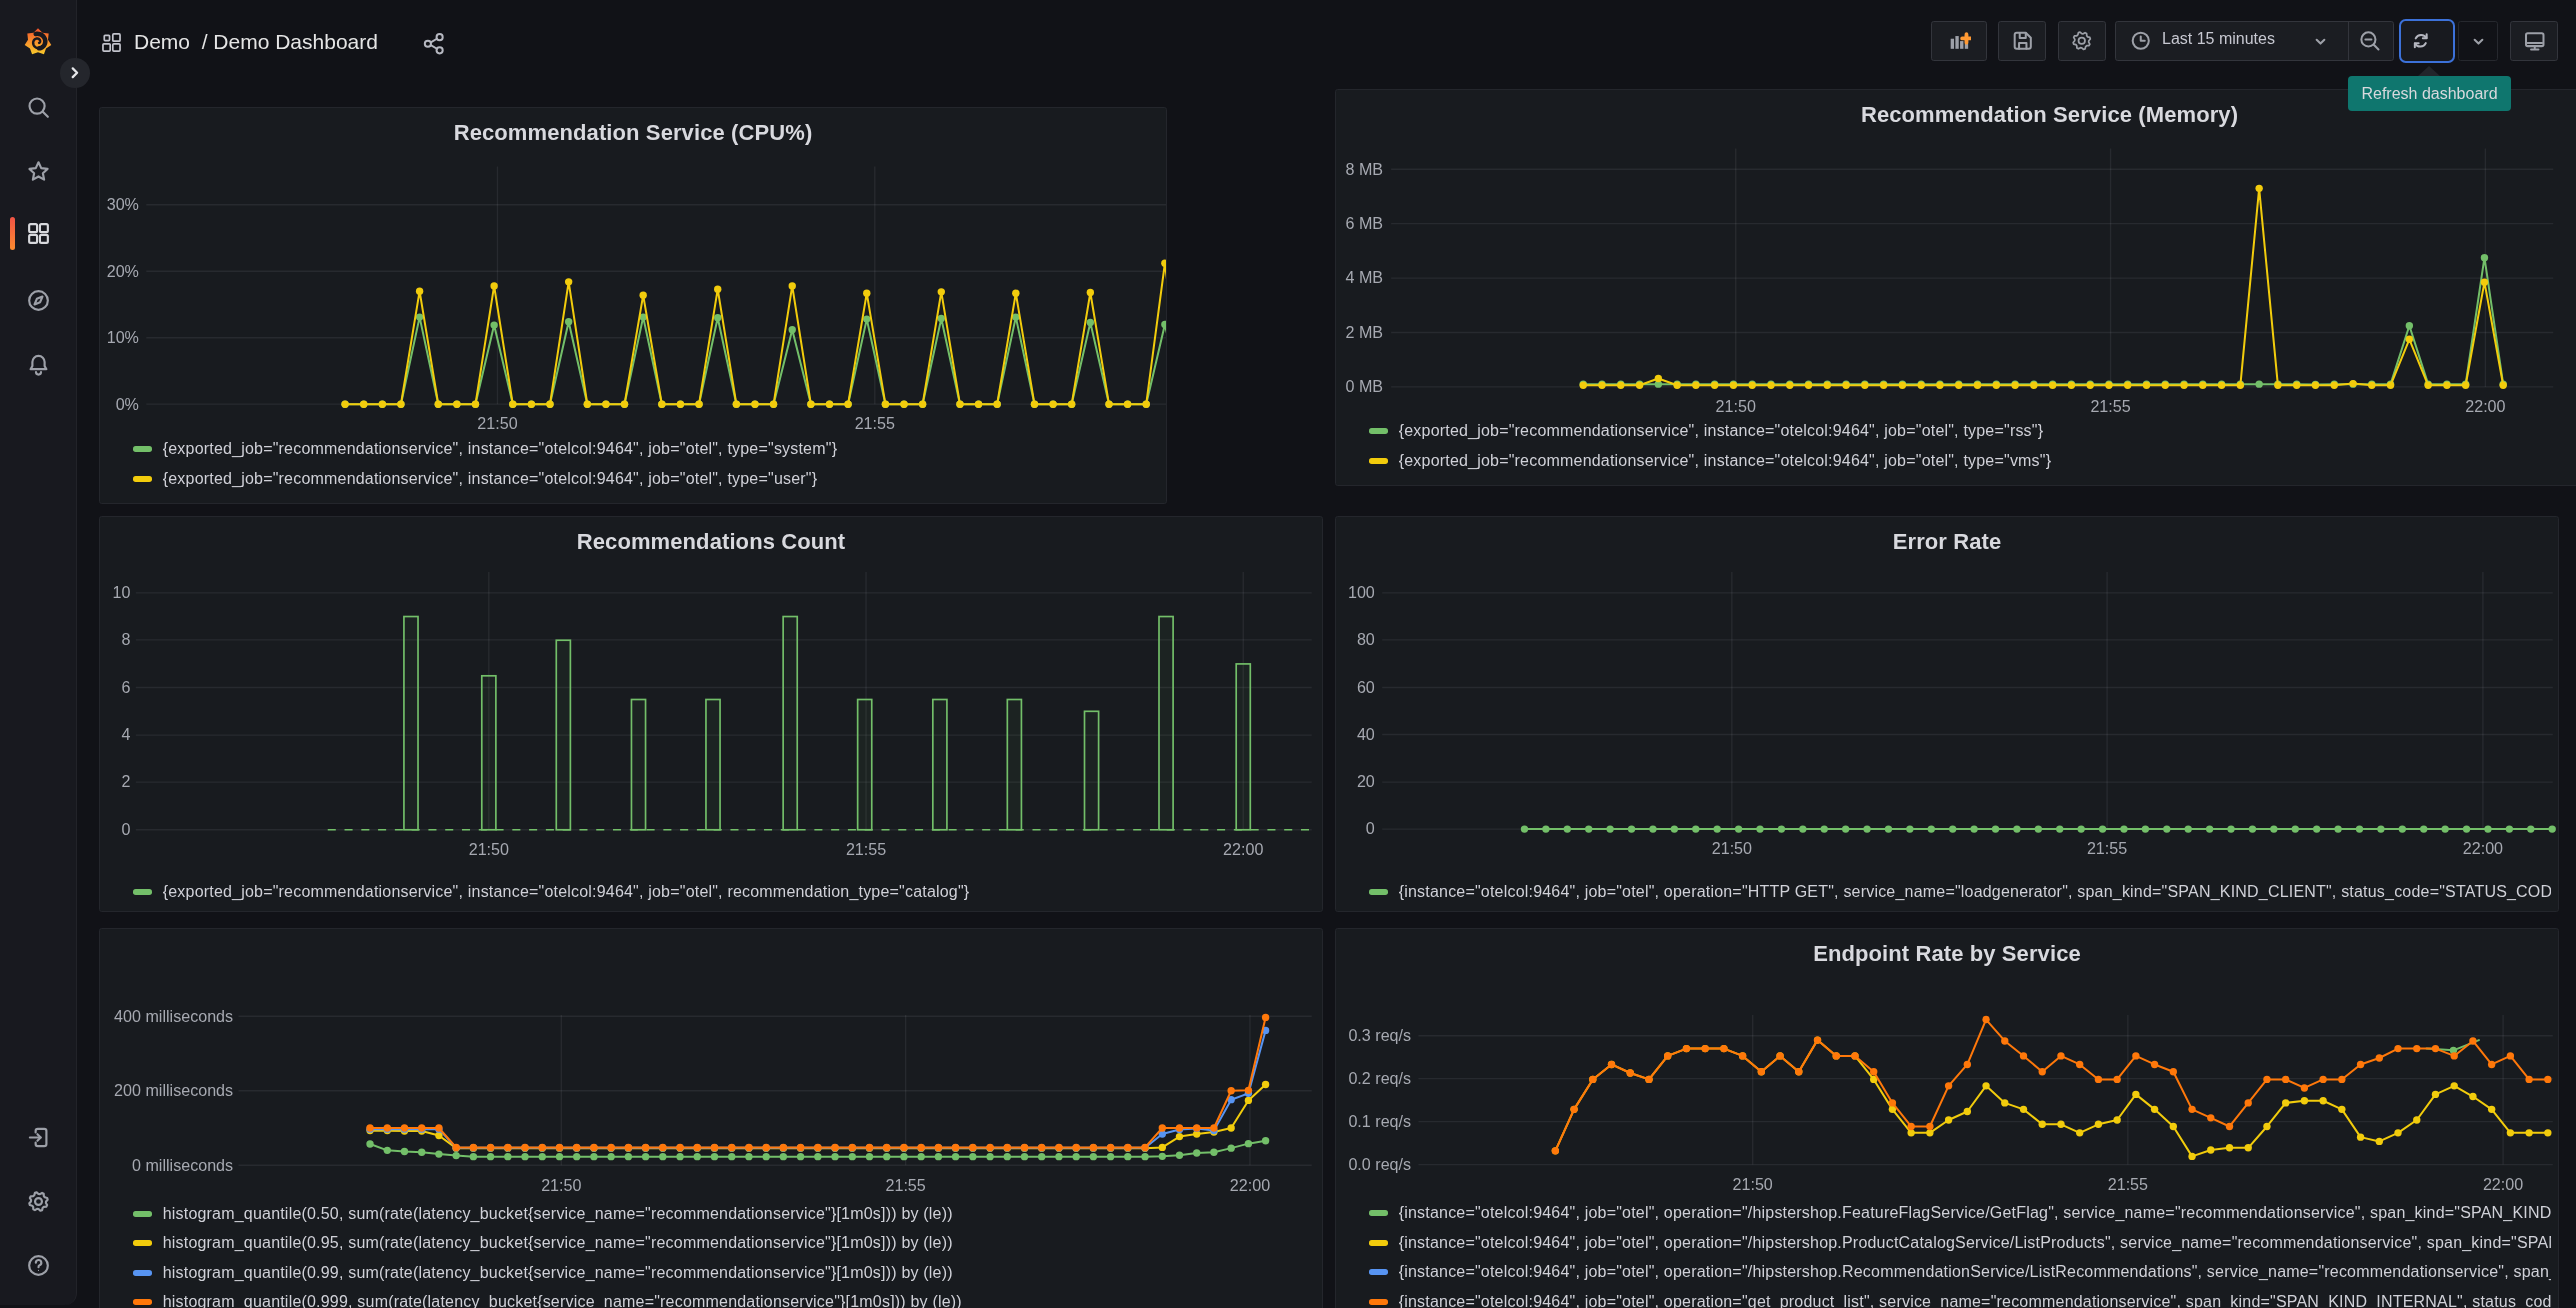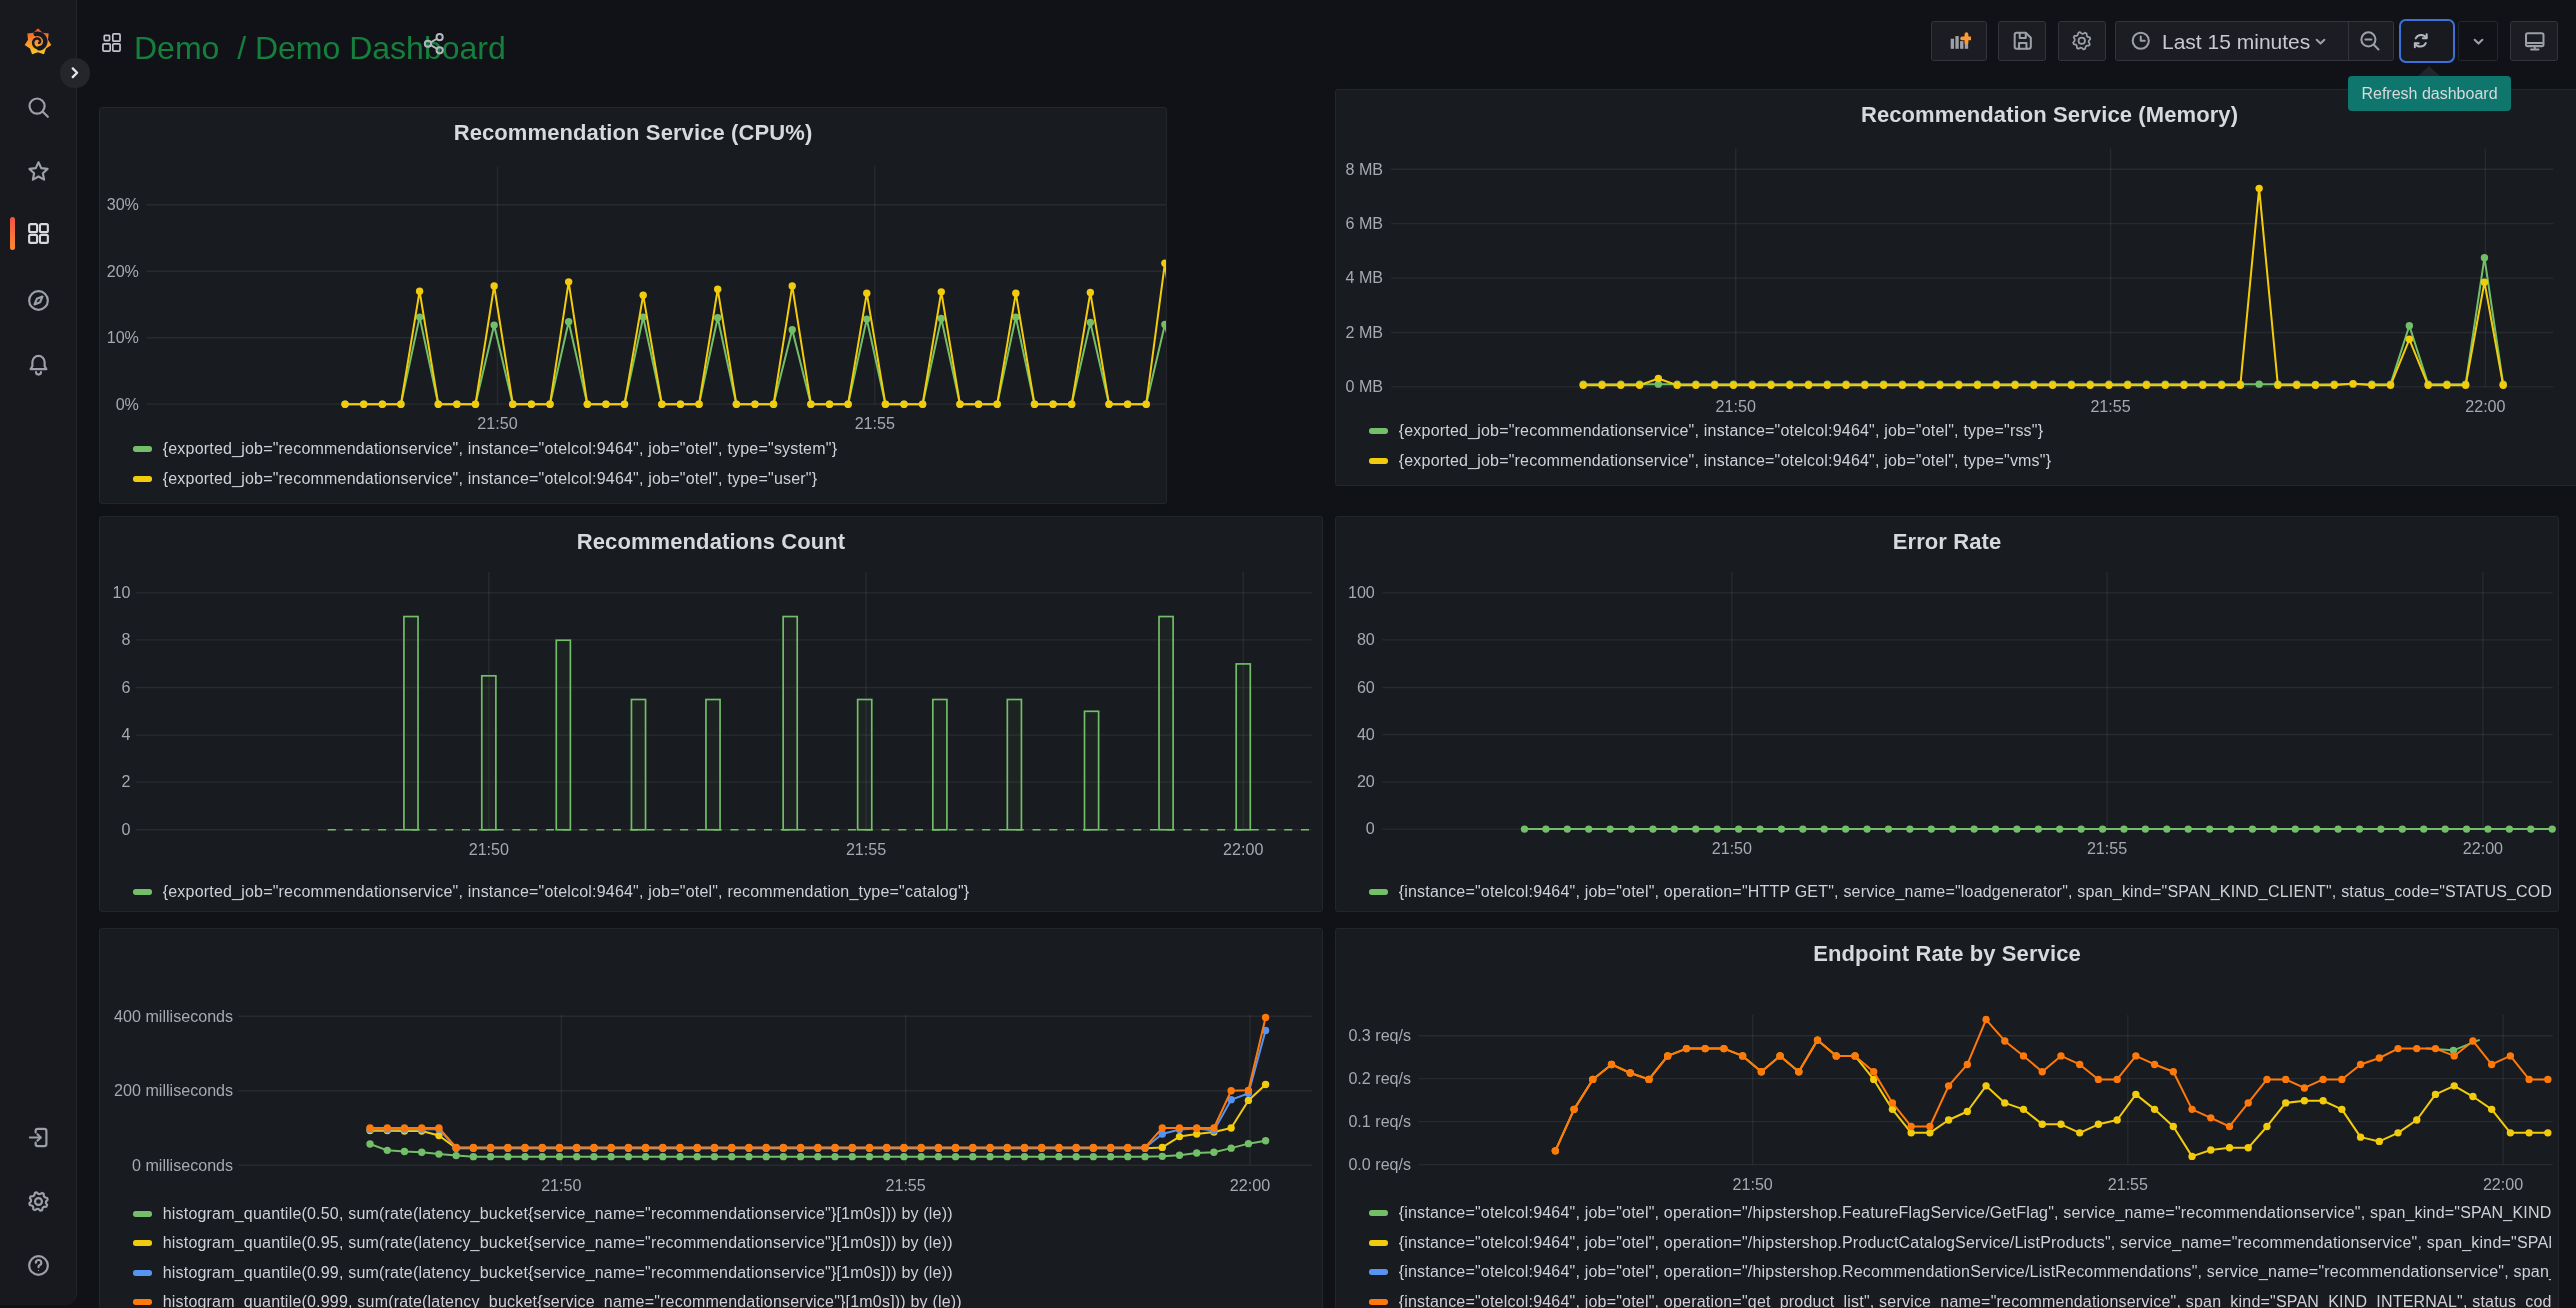--- a/index.html
+++ b/index.html
@@ -848,21 +848,21 @@
     <div style="position:absolute;left:60px;top:58px;width:29.5px;height:29.5px;border-radius:50%;background:#24262c;"></div>
     <svg style="position:absolute;left:64px;top:62px;" width="21.5" height="21.5" viewBox="0 0 32 32" fill="none" stroke="#e6e7ea" stroke-width="3.4" stroke-linecap="round" stroke-linejoin="round">
       <path d="M13 9.5 L19.5 16 L13 22.5"></path>
     </svg>
 <svg style="position:absolute;left:101px;top:32px;" width="21" height="21" viewBox="0 0 32 32" fill="none" stroke="#c2c3cc" stroke-width="2.6" stroke-linecap="round" stroke-linejoin="round">
       <rect x="5" y="5" width="8" height="8" rx="1.2"></rect>
       <rect x="18" y="3" width="11" height="11" rx="1.5"></rect>
       <rect x="3" y="18" width="11" height="11" rx="1.5"></rect>
       <rect x="18" y="18" width="11" height="11" rx="1.5"></rect>
     </svg>
-    <div style="position:absolute;left:134px;top:29.5px;font-size:32px;color:#15803d;">Demo&nbsp; / Demo Dashboard</div>
+    <div style="position:absolute;left:134px;top:29.5px;font-size:21px;color:#e5e5e5;">Demo&nbsp; / Demo Dashboard</div>
     <svg style="position:absolute;left:422px;top:32px;" width="23.5" height="23.5" viewBox="0 0 32 32" fill="none" stroke="#b6b8c1" stroke-width="2.7" stroke-linecap="round" stroke-linejoin="round">
       <circle cx="24" cy="7" r="4.2"></circle>
       <circle cx="8" cy="16" r="4.2"></circle>
       <circle cx="24" cy="25" r="4.2"></circle>
       <line x1="12" y1="14" x2="20.3" y2="9.2"></line>
       <line x1="12" y1="18" x2="20.3" y2="22.8"></line>
     </svg>
     <div class="tbtn" style="left:1931px;width:56px;"></div>
     <svg style="position:absolute;left:1949px;top:30px;" width="21.5" height="21.5" viewBox="0 0 32 32" fill="none" stroke="#9da0a8" stroke-width="3" stroke-linecap="round" stroke-linejoin="round">
       <rect x="2.5" y="13" width="5" height="15" fill="#9da0a8" stroke="none"></rect>
@@ -881,21 +881,21 @@
     <svg style="position:absolute;left:2071px;top:30px;" width="21.5" height="21.5" viewBox="0 0 32 32" fill="none" stroke="#9da0a8" stroke-width="2.6" stroke-linecap="round" stroke-linejoin="round">
       <path d="M28.01 20.97 L26.81 23.22 L23.42 23.42 L21.83 24.73 L20.97 28.01 L18.54 28.75 L16.00 26.50 L13.95 26.30 L11.03 28.01 L8.78 26.81 L8.58 23.42 L7.27 21.83 L3.99 20.97 L3.25 18.54 L5.50 16.00 L5.70 13.95 L3.99 11.03 L5.19 8.78 L8.58 8.58 L10.17 7.27 L11.03 3.99 L13.46 3.25 L16.00 5.50 L18.05 5.70 L20.97 3.99 L23.22 5.19 L23.42 8.58 L24.73 10.17 L28.01 11.03 L28.75 13.46 L26.50 16.00 L26.30 18.05 L28.01 20.97 Z"></path>
       <circle cx="16" cy="16" r="4.8"></circle>
     </svg>
     <div class="tbtn" style="left:2115px;width:279px;"></div>
     <div style="position:absolute;left:2348px;top:21.5px;width:0.7px;height:39px;background:#33353c;"></div>
     <svg style="position:absolute;left:2130px;top:30px;" width="21.5" height="21.5" viewBox="0 0 32 32" fill="none" stroke="#9da0a8" stroke-width="3" stroke-linecap="round" stroke-linejoin="round">
       <circle cx="16" cy="16" r="12"></circle>
       <path d="M16 9.5 V16 H22"></path>
     </svg>
-    <div style="position:absolute;left:2162px;top:29.5px;font-size:21px;font-weight:500;color:#c7c8d1;">Last 15 minutes</div>
+    <div style="position:absolute;left:2162px;top:29.5px;font-size:16px;font-weight:500;color:#c7c8d1;">Last 15 minutes</div>
     <svg style="position:absolute;left:2311px;top:32px;" width="19" height="19" viewBox="0 0 32 32" fill="none" stroke="#9da0a8" stroke-width="3.4" stroke-linecap="round" stroke-linejoin="round">
       <path d="M9.5 13 L16 19.5 L22.5 13"></path>
     </svg>
     <svg style="position:absolute;left:2359px;top:30px;" width="21.5" height="21.5" viewBox="0 0 32 32" fill="none" stroke="#9da0a8" stroke-width="3" stroke-linecap="round" stroke-linejoin="round">
       <circle cx="14" cy="14" r="10.5"></circle>
       <line x1="9.5" y1="14" x2="18.5" y2="14"></line>
       <line x1="22" y1="22" x2="29" y2="29"></line>
     </svg>
     <div class="tbtn" style="left:2458px;width:40px;border-color:#26282e;background:transparent;"></div>
     <div style="position:absolute;left:2399px;top:19px;width:56px;height:44px;border:2px solid #3c71d9;border-radius:6.7px;background:#181a1f;"></div>

